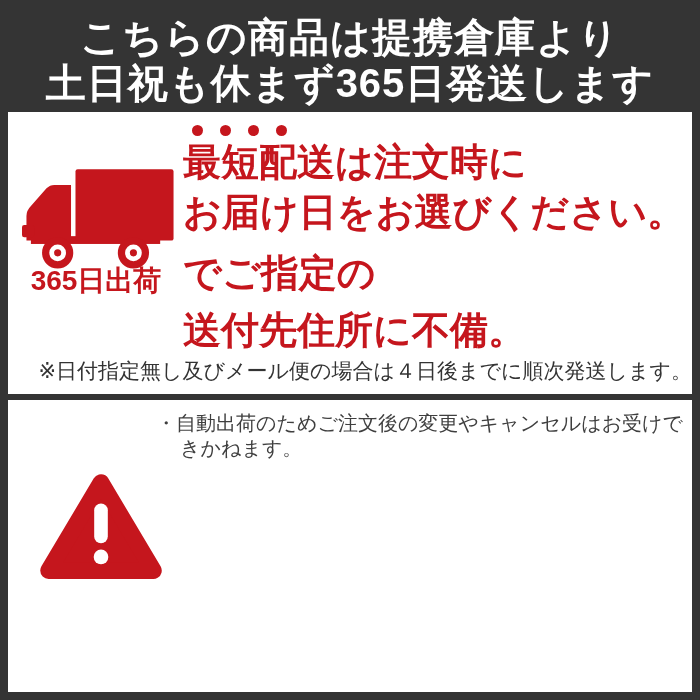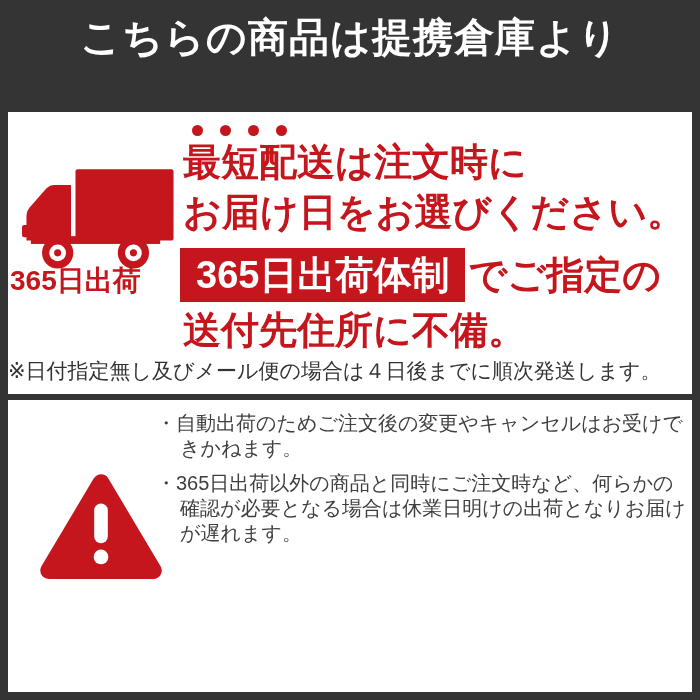--- a/index.html
+++ b/index.html
@@ -21,56 +21,57 @@
   
   .panel{
     position:absolute;left:8px;width:684px;background:#ffffff;
   }
   .panel1{top:112px;height:282px;}
   .panel2{top:400px;height:292px;}
   
   .truck-wrap{position:absolute;left:14px;top:55px;width:156px;height:100px;}
   .truck-label{
     position:absolute;left:2px;top:150px;width:172px;
-    color:#c5161d;font-weight:bold;font-size:28px;
+    text-align:center;color:#c5161d;font-weight:bold;font-size:28px;
   }
   .dots{position:absolute;left:184px;top:13px;display:flex;gap:17px;}
   .dots span{width:11px;height:11px;border-radius:50%;background:#c5161d;display:block;}
   .hl{position:absolute;left:175px;color:#c5161d;font-weight:bold;font-size:38px;line-height:48px;white-space:nowrap;}
   .hl1{top:26px;}
   .hl2{top:76px;}
   .badge-row{position:absolute;left:172px;top:136px;display:flex;align-items:center;white-space:nowrap;}
   .badge{
     background:#c5161d;color:#ffffff;font-weight:bold;font-size:38px;
     padding:6px 16px;display:inline-block;line-height:42px;
   }
   .after-badge{color:#c5161d;font-weight:bold;font-size:38px;margin-left:3px;}
   .hl4{top:194px;}
   .note{
-    position:absolute;left:0;top:246px;width:684px;text-align:left;
+    position:absolute;left:0;top:246px;width:684px;text-align:right;
     color:#333333;font-size:21px;line-height:26px;
   }
   
   .warn-wrap{position:absolute;left:30px;top:70px;width:126px;height:112px;}
   .warn-label{
     position:absolute;left:10px;top:184px;width:166px;text-align:center;
     color:#c5161d;font-weight:bold;font-size:37px;
   }
   .bullets{position:absolute;left:148px;top:11px;width:532px;}
   .bullets p{
     margin:0 0 10px 0;color:#3f3f3f;font-size:20px;line-height:25px;
     padding-left:24px;text-indent:-24px;
   }
   .bullets .mk{display:inline;}
 </style>
 </head>
 <body>
 
 <div class="banner">
   <div>こちらの商品は提携倉庫より</div>
+  <div>土日祝も休まず365日発送します</div>
 </div>
 
 <div class="panel panel1">
 
   <div class="truck-wrap">
     <svg viewBox="0 0 140 95" width="156" height="106" aria-hidden="true">
       <rect x="8" y="62" width="116" height="7" fill="#c5161d"></rect>
       <rect x="48" y="2" width="88" height="64" rx="2" fill="#c5161d"></rect>
       <path d="M44 66 L4 66 L4 44 Q4 39 8 35 L22 19 Q25 16 29 16 L44 16 Z" fill="#c5161d"></path>
       <rect x="0" y="52" width="11" height="11" rx="2" fill="#c5161d"></rect>
@@ -88,36 +89,34 @@
     <span></span>
     <span></span>
     <span></span>
     <span></span>
   </div>
 
   <div class="hl hl2">お届け日をお選びください。</div>
   <div class="hl hl1">最短配送は注文時に</div>
 
   <div class="badge-row">
-    <span class="badge">365日出荷体制</span>
     <span class="after-badge">でご指定の</span>
   </div>
 
   <div class="hl hl4">送付先住所に不備。</div>
 
   <div class="note">※日付指定無し及びメール便の場合は４日後までに順次発送します。</div>
 </div>
 
 <div class="panel panel2">
 
   <div class="warn-wrap">
     <svg viewBox="0 0 120 105" width="126" height="110" aria-hidden="true">
       <path d="M60 12 L110 96 L10 96 Z" fill="#c5161d" stroke="#c5161d" stroke-width="16" stroke-linejoin="round"></path>
       <rect x="53.5" y="32" width="13" height="38" rx="6.5" fill="#ffffff"></rect>
       <circle cx="60" cy="83" r="7" fill="#ffffff"></circle>
     </svg>
   </div>
 
   <div class="bullets">
     <p><span class="mk">・</span><span>自動出荷のためご注文後の変更やキャンセルはお受けできかねます。</span></p>
-    <p><span class="mk">・</span><span>365日出荷以外の商品と同時にご注文時など、何らかの確認が必要となる場合は休業日明けの出荷となりお届けが遅れます。</span></p>
   </div>
 </div>
 
 </body></html>

